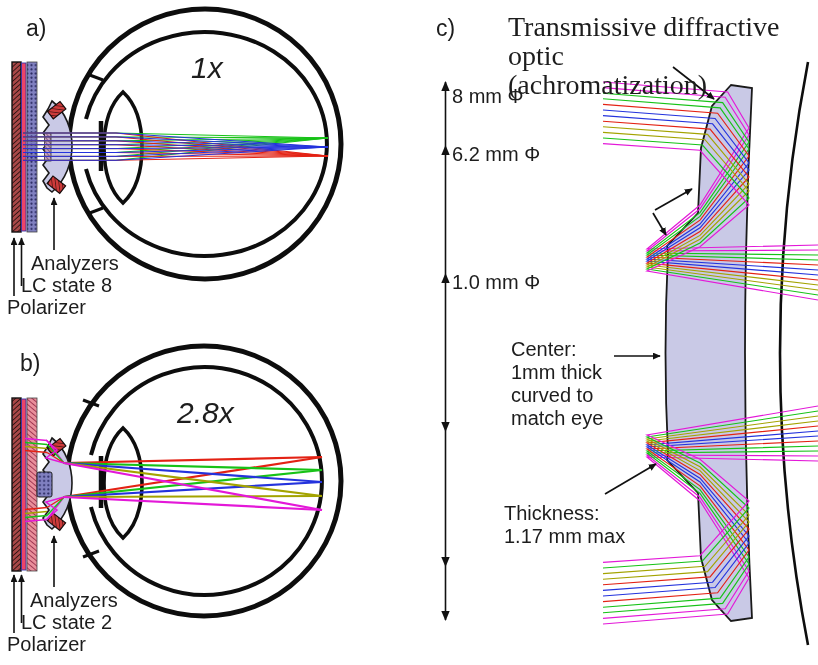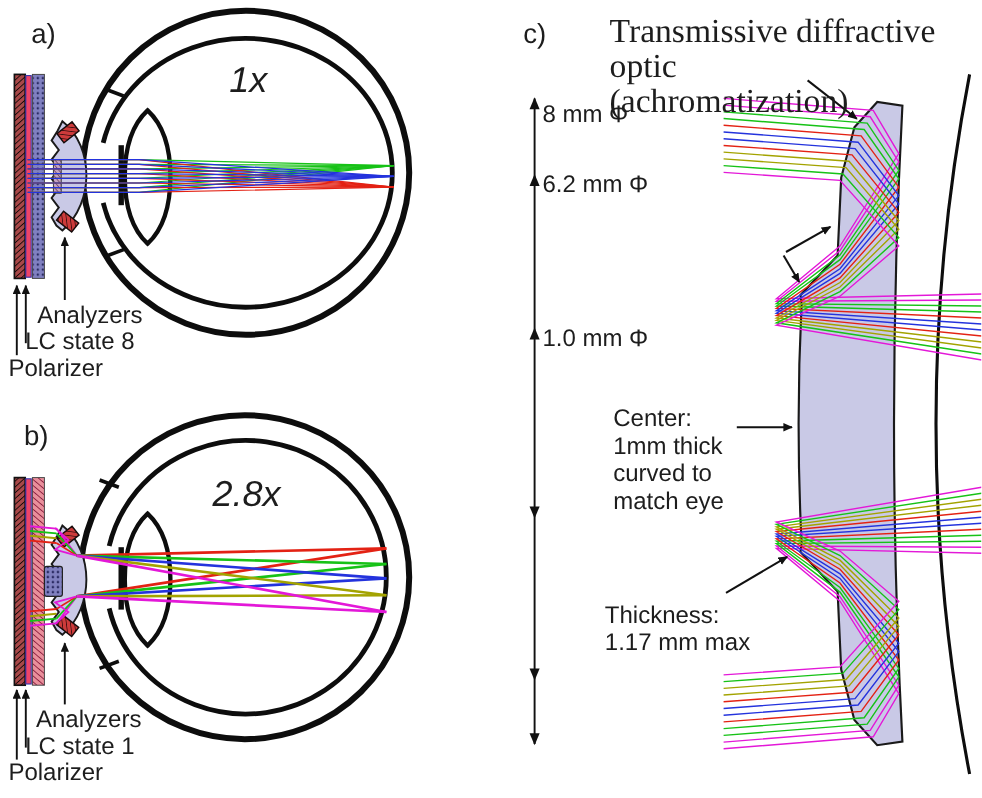--- a/index.html
+++ b/index.html
@@ -217,21 +217,21 @@
 
 <div class="lbl tag l-a-tag">a)</div>
 <div class="lbl mag l-a-mag">1x</div>
 <div class="lbl small l-a-analyzers">Analyzers</div>
 <div class="lbl small l-a-lc">LC state 8</div>
 <div class="lbl small l-a-pol">Polarizer</div>
 
 <div class="lbl tag l-b-tag">b)</div>
 <div class="lbl mag l-b-mag">2.8x</div>
 <div class="lbl small l-b-analyzers">Analyzers</div>
-<div class="lbl small l-b-lc">LC state 1</div>
+<div class="lbl small l-b-lc">LC state 2</div>
 <div class="lbl small l-b-pol">Polarizer</div>
 
 <div class="lbl tag l-c-tag">c)</div>
 <div class="lbl tdo l-c-tdo">Transmissive diffractive optic
 (achromatization)</div>
 <div class="lbl small l-c-d8">8 mm Φ</div>
 <div class="lbl small l-c-d62">6.2 mm Φ</div>
 <div class="lbl small l-c-d22">1.0 mm Φ</div>
 <div class="lbl ann l-c-center">Center:
 1mm thick

